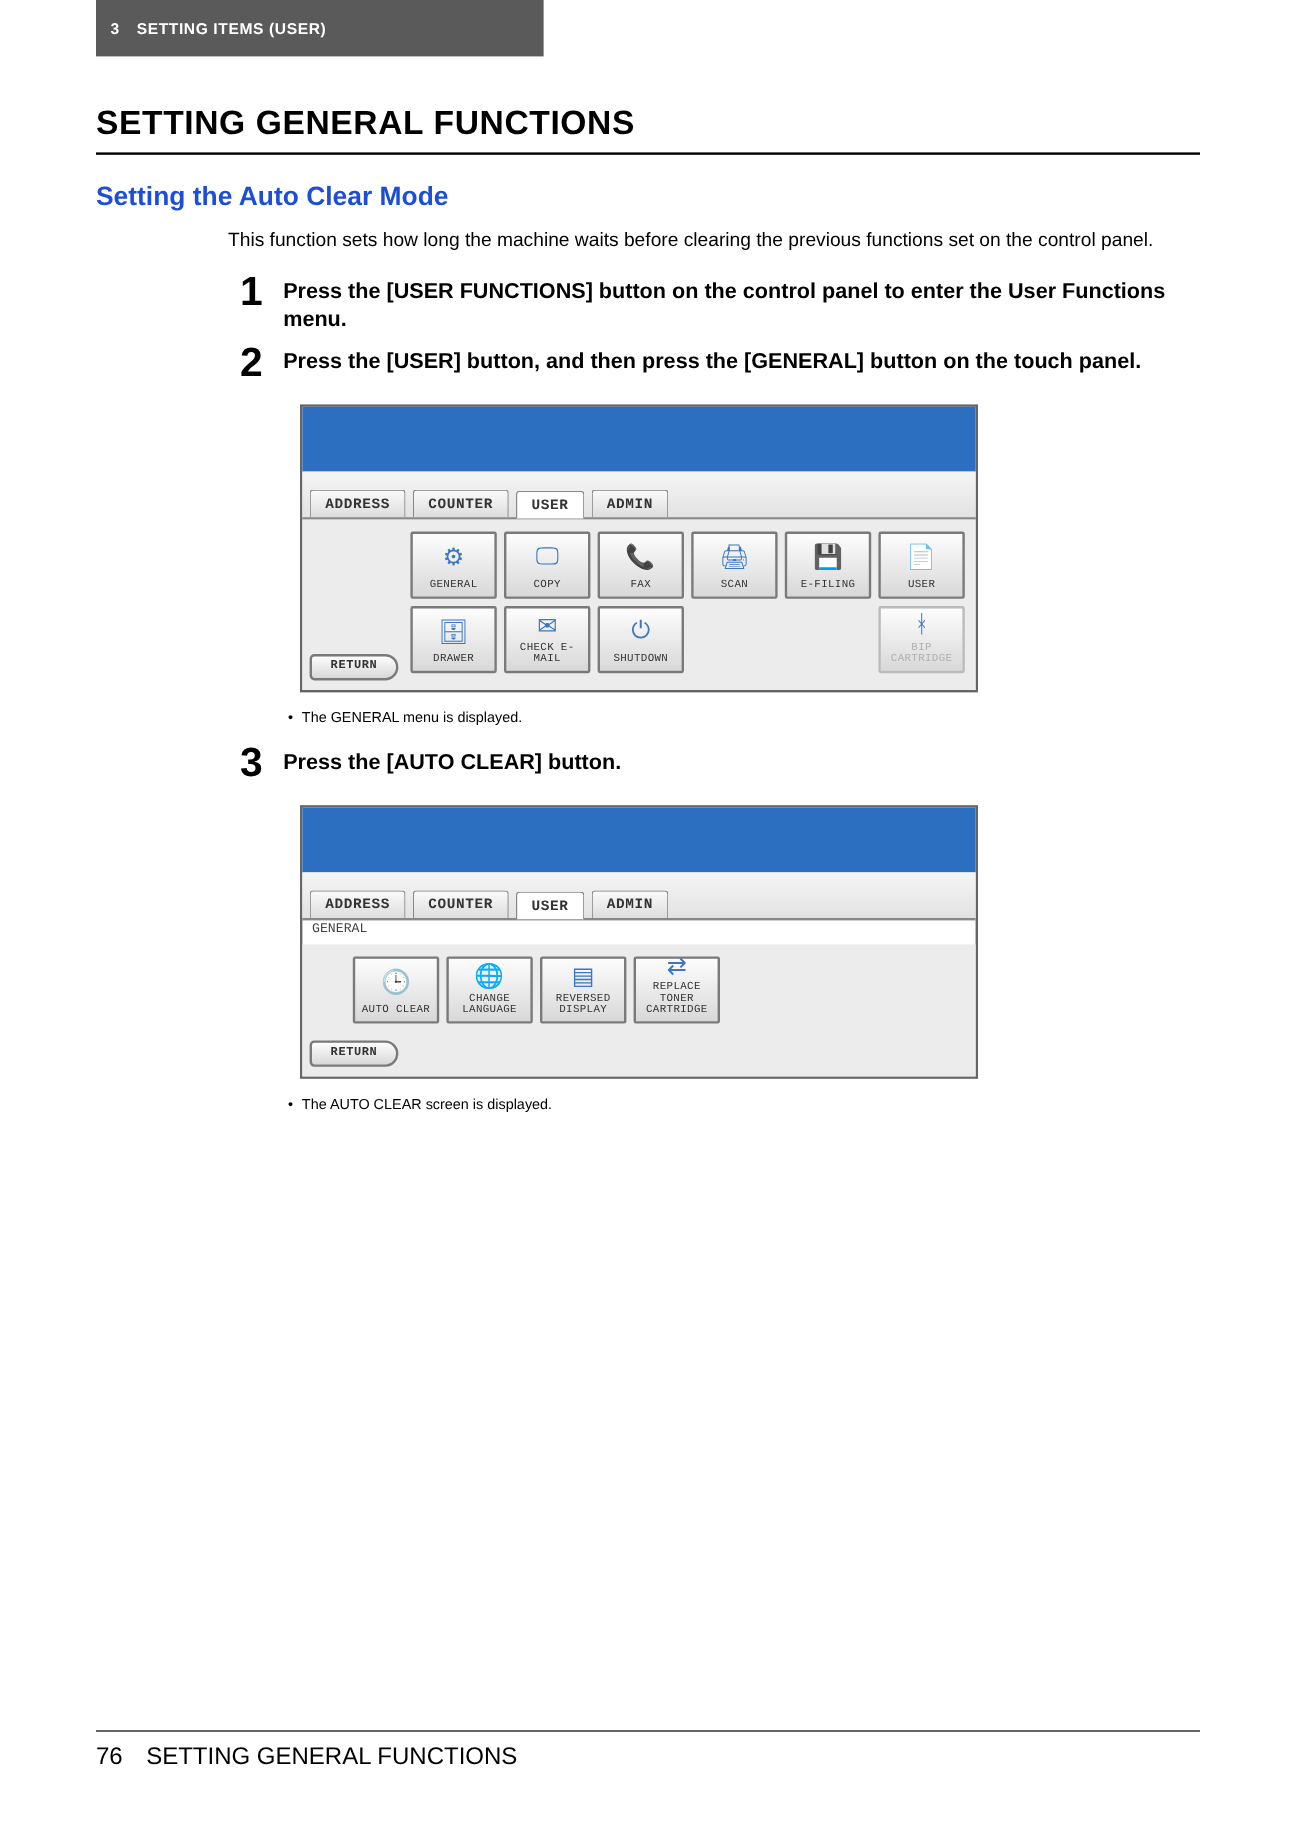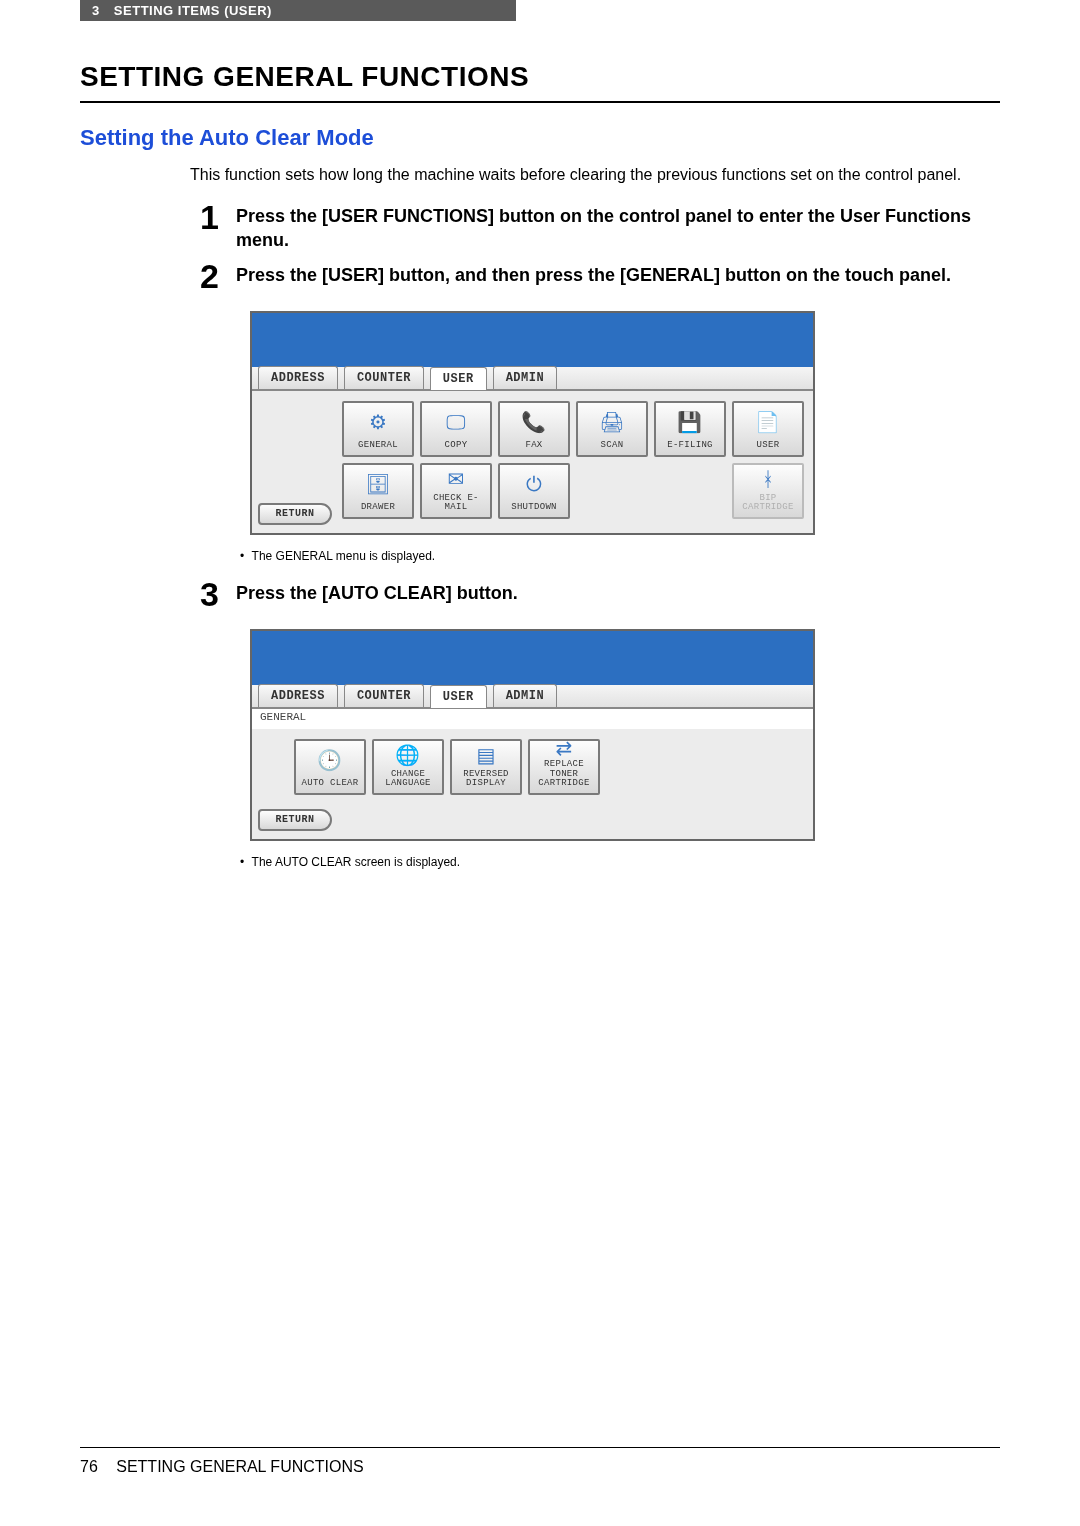--- a/index.html
+++ b/index.html
@@ -12,22 +12,22 @@
     position: relative;
   }
   .page {
     padding: 0 80px;
   }
   .header-bar {
     background: #5a5a5a;
     color: #fff;
     font-size: 13px;
     font-weight: bold;
-    padding: 3px 12px;
-    width: 436px;
+    padding: 16px 12px;
+    width: 373px;
     margin-bottom: 40px;
     letter-spacing: 0.5px;
   }
   .header-num { margin-right: 10px; }
   .h1 {
     font-size: 28px;
     font-weight: bold;
     letter-spacing: 0.5px;
     border-bottom: 2px solid #000;
     padding-bottom: 8px;
@@ -83,21 +83,21 @@
     background: #fff;
   }
   .shot-bluebar {
     background: #2c6fc1;
     height: 54px;
   }
   .shot-tabs {
     display: flex;
     align-items: flex-end;
     border-bottom: 2px solid #888;
-    height: 24px;
+    height: 40px;
     background: linear-gradient(#f5f5f5,#e2e2e2);
     padding-left: 6px;
   }
   .tab {
     font-family: "Courier New", monospace;
     font-size: 12px;
     font-weight: bold;
     letter-spacing: 0.5px;
     padding: 4px 12px;
     border: 1px solid #888;
@@ -187,21 +187,21 @@
     position: relative;
   }
   .shot-body2 .btn-row { margin-left: 30px; }
   .footer {
     position: absolute;
     bottom: 50px;
     left: 80px;
     right: 80px;
     border-top: 1px solid #000;
     padding-top: 10px;
-    font-size: 16px;
+    font-size: 20px;
   }
   .footer .pg { margin-right: 14px; }
   
   .row2 { justify-content: flex-start; }
   .row1-b { }
   .gap-fill { width: 72px; }
 </style>
 </head>
 <body>
 

